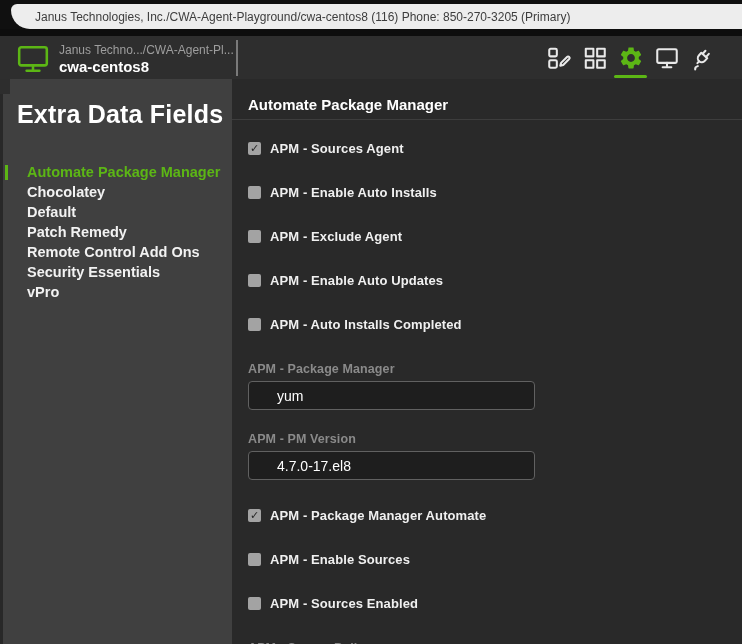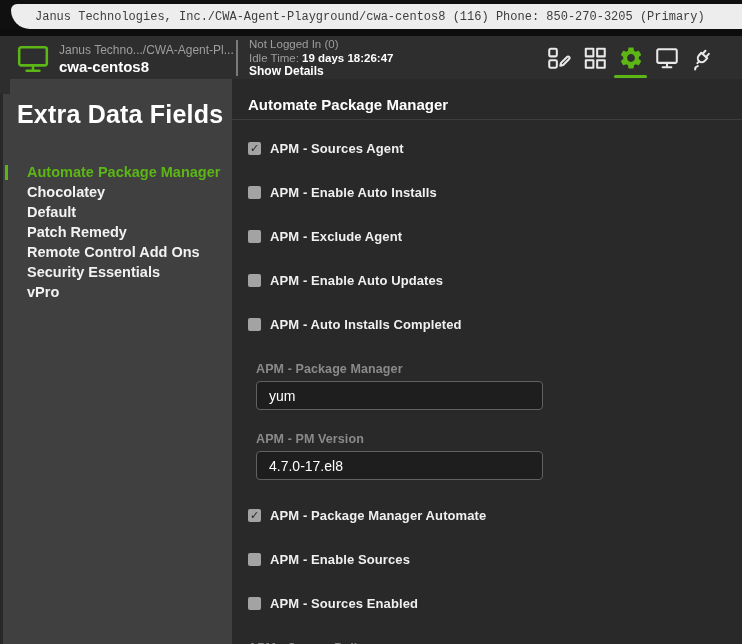--- a/index.html
+++ b/index.html
@@ -13,21 +13,20 @@
 
   
   .tabbar { position: absolute; top: 0; left: 0; width: 742px; height: 29px; background: #101010; }
   .tab {
     position: absolute; left: 11px; top: 4px; right: 0; bottom: 0;
     background: #ededed;
     border-radius: 7px 0 0 22px;
     display: flex; align-items: center;
     padding-left: 24px;
     overflow: hidden;
-    font-family: Liberation Mono, monospace;
   }
   .tab-title { font-size: 12px; color: #3d3d3d; white-space: nowrap; }
 
   
   .appheader {
     position: absolute; top: 36px; left: 0; width: 742px; height: 43px;
     background: #2e2e2e;
   }
   .agent-block { position: absolute; left: 16px; top: 7px; display: flex; align-items: center; }
   .agent-icon { width: 34px; height: 30px; margin-right: 9px; }
@@ -77,28 +76,28 @@
   .content { padding: 22px 16px 0 16px; }
 
   .cb-row { display: flex; align-items: center; height: 13px; margin-bottom: 31px; }
   .cb {
     width: 13px; height: 13px; background: #a3a3a3; border-radius: 2px; flex: 0 0 13px;
     display: flex; align-items: center; justify-content: center; cursor: pointer;
   }
   .cb.checked::after { content: "\2713"; font-size: 11px; font-weight: bold; color: #262626; line-height: 1; }
   .cb-label { margin-left: 9px; font-size: 13px; font-weight: 600; color: #f0f0f0; letter-spacing: 0.1px; }
 
-  .field-group { margin-bottom: 22px; margin-left: 8px; }
+  .field-group { margin-bottom: 22px; }
   .field-group.gap-after { margin-bottom: 29px; }
   .field-label { font-size: 12.5px; font-weight: bold; color: #8a8a8a; height: 15px; margin-bottom: 4px; letter-spacing: 0.1px; }
   .text-input {
     width: 287px; height: 29px;
     background: #1e1e1e; border: 1px solid #616161; border-radius: 4px;
     color: #ffffff; font-size: 14px; font-family: "Liberation Sans", "DejaVu Sans", sans-serif;
-    padding: 0 12px; outline: none;
+    padding: 0 28px; outline: none;
   }
   .cutoff-label { margin-top: 26px; }
 
   .stroke-ico { fill: none; stroke: #e9e9e9; stroke-width: 1.9; stroke-linecap: round; stroke-linejoin: round; }
 </style>
 </head>
 <body>
 
 <div class="tabbar">
   <div class="tab">
@@ -116,28 +115,20 @@
       </g>
     </svg>
     <div class="agent-text">
       <span class="agent-breadcrumb">Janus Techno.../CWA-Agent-Pl...</span>
       <span class="agent-name">cwa-centos8</span>
     </div>
   </div>
 
   <div class="header-divider"></div>
 
-  <div class="status-block">
-    <div class="status-muted">Not Logged In (0)</div>
-    <div>
-      <span class="status-muted">Idle Time:</span>
-      <span class="status-strong">19 days 18:26:47</span>
-    </div>
-    <div class="show-details">Show Details</div>
-  </div>
 
   <div class="header-icons">
     <div class="hicon">
       <svg viewBox="0 0 24 24">
         <g class="stroke-ico">
           <rect x="3" y="3.5" width="7" height="7" rx="1.3"></rect>
           <rect x="3" y="14" width="7" height="7" rx="1.3"></rect>
           <path d="M13.2 19.2 l.7-2.7 5.5-5.5 c.55-.55 1.45-.55 2 0 s.55 1.45 0 2 l-5.5 5.5 -2.7.7z"></path>
         </g>
       </svg>

